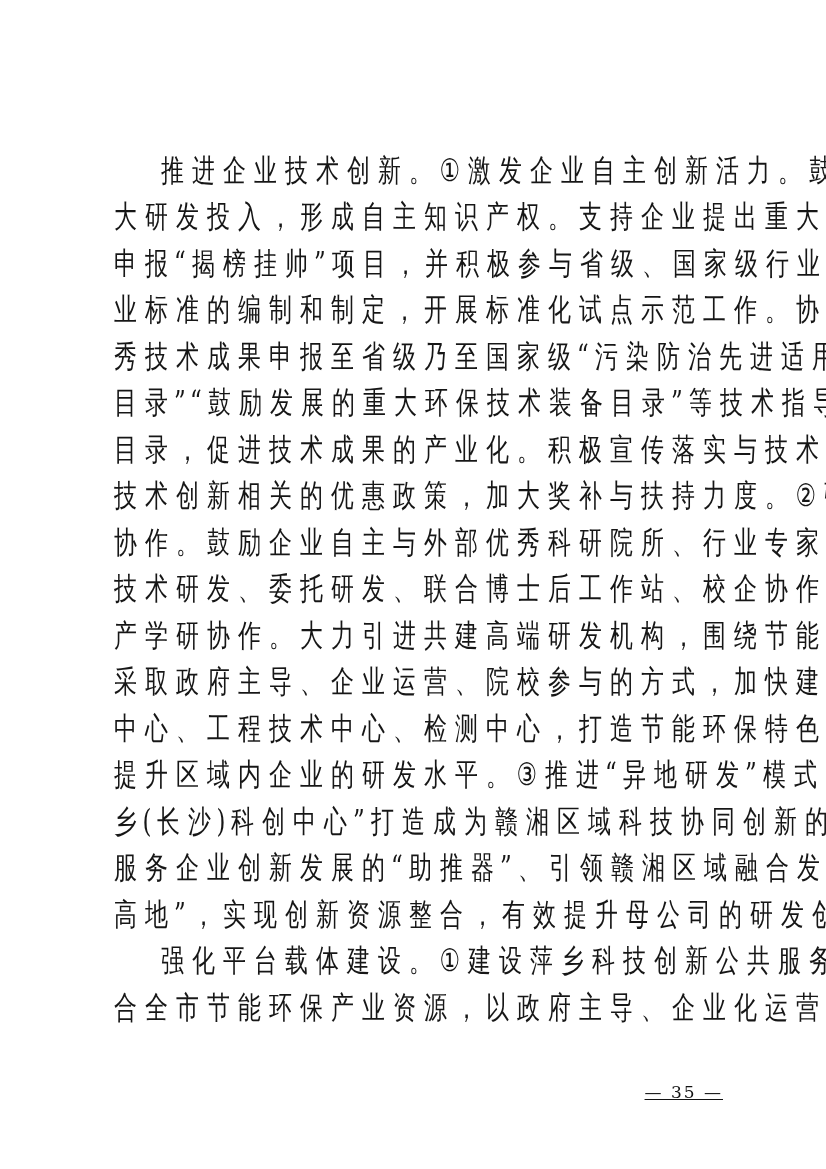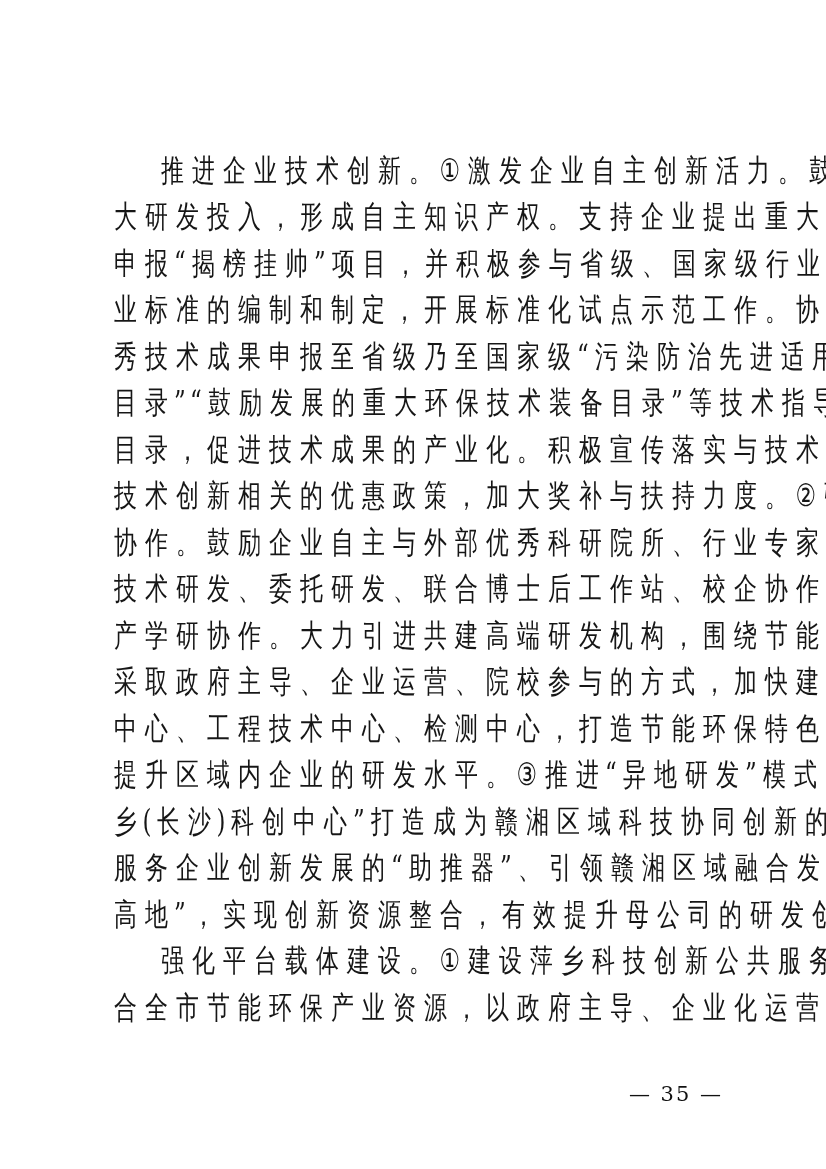--- a/index.html
+++ b/index.html
@@ -37,24 +37,25 @@
     font-size: 31px;
     line-height: 1;
     transform: scaleX(0.74);
     transform-origin: center;
     color: #161616;
   }
   .page-number {
     position: absolute;
     top: 1082px;
     right: 103px;
-    font-size: 21px;
+    font-size: 17px;
     letter-spacing: 2px;
     color: #111111;
     font-family: "DejaVu Serif", "Liberation Serif", serif;
+    text-decoration: underline;
   }
 </style>
 </head>
 <body>
 
 <div class="page">
   <div class="doc-body">
       <div class="text-line indent">
         <span>推</span>
         <span>进</span>

